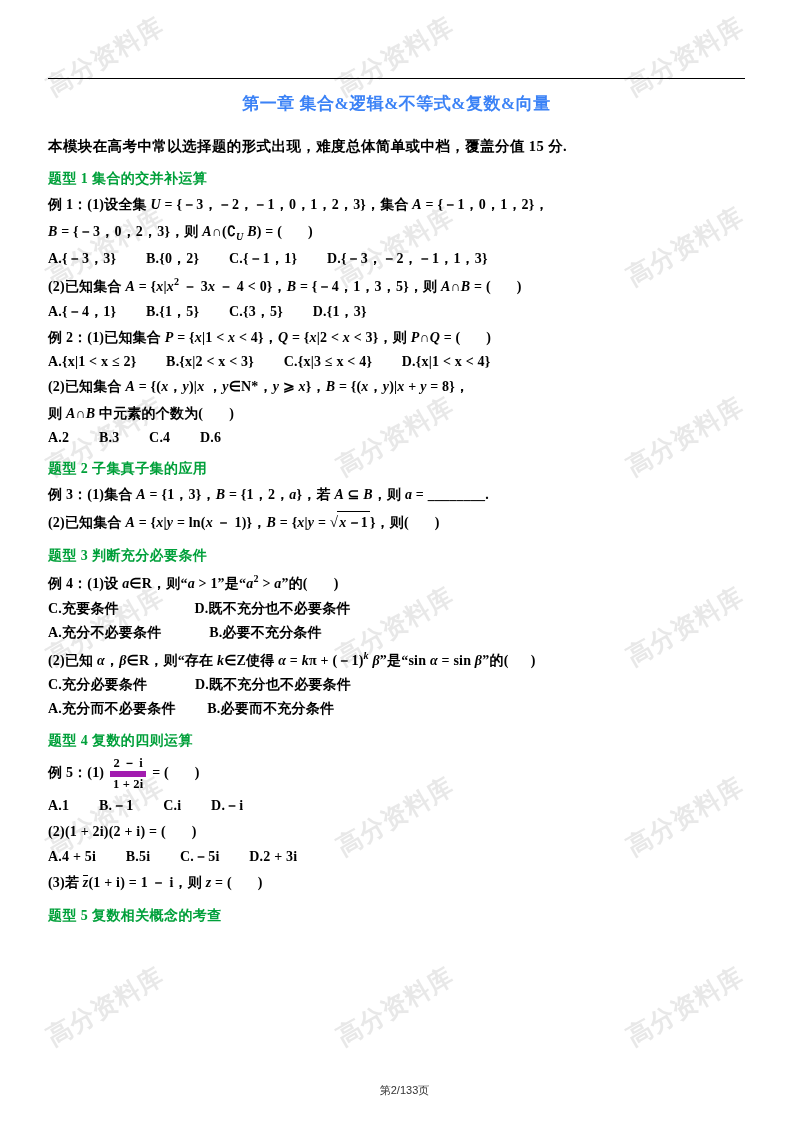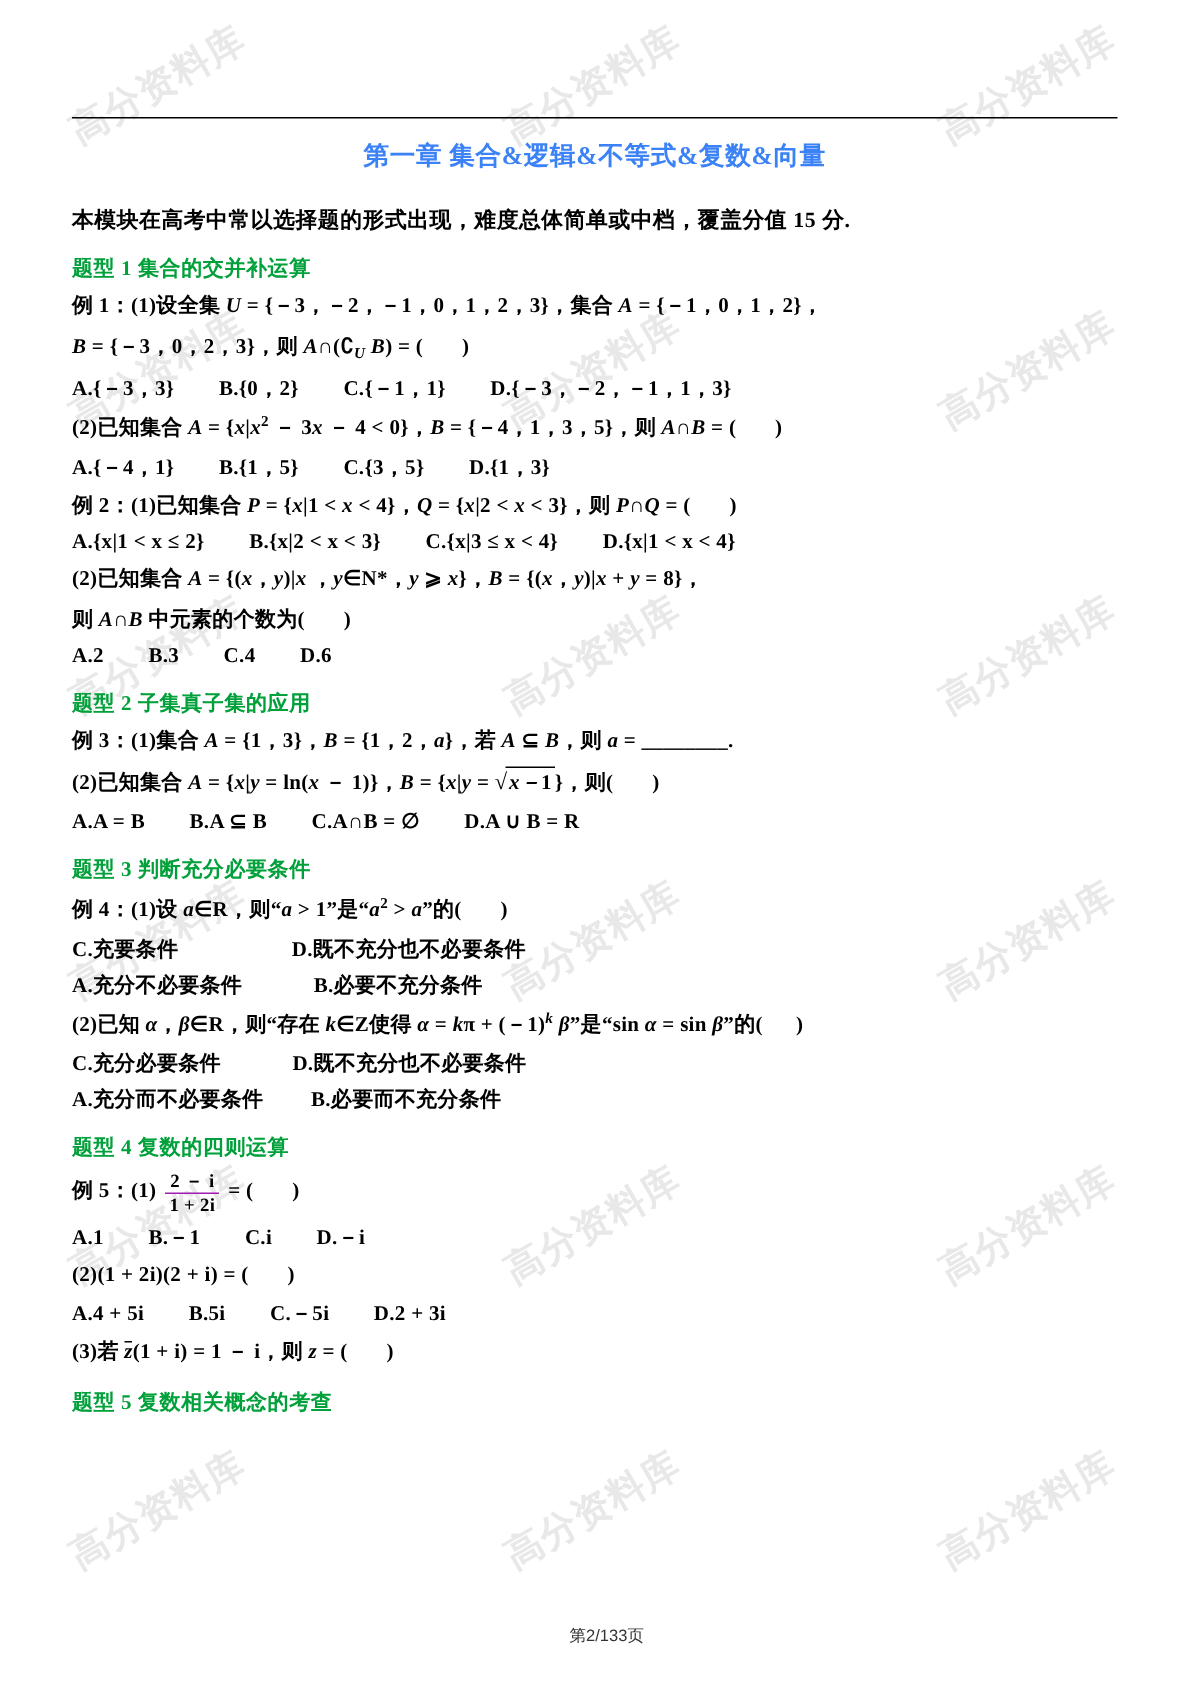--- a/index.html
+++ b/index.html
@@ -101,21 +101,21 @@
 
   .it { font-style: italic; font-family: "Liberation Serif", serif; }
   .frac {
     display: inline-block;
     vertical-align: middle;
     text-align: center;
     font-size: 12.5px;
     line-height: 1.15;
     margin: 0 2px;
   }
-  .frac .num { display: block; border-bottom: 1px solid #a21caf; padding: 0 3px; }
+  .frac .num { display: block; border-bottom: 6px solid #a21caf; padding: 0 3px; }
   .frac .den { display: block; padding: 0 3px; text-align: center; }
   .sqrt {
     display: inline-block;
     border-top: 1px solid #000;
     padding: 0 2px;
     margin-left: -1px;
   }
   .overline {
     display: inline-block;
     border-top: 1px solid #000;
@@ -220,26 +220,20 @@
     </div>
 
     <div class="section-head">题型 2  子集真子集的应用</div>
 
     <div class="line bold">
       例 3：(1)集合 <span class="it">A</span> = {1，3}，<span class="it">B</span> = {1，2，<span class="it">a</span>}，若 <span class="it">A</span> ⊆ <span class="it">B</span>，则 <span class="it">a</span> = ________.
     </div>
     <div class="line bold">
       (2)已知集合 <span class="it">A</span> = {<span class="it">x</span>|<span class="it">y</span> = ln(<span class="it">x</span> － 1)}，<span class="it">B</span> = {<span class="it">x</span>|<span class="it">y</span> = <span style="font-size:15px;">√</span><span class="sqrt"><span class="it">x－</span>1</span>}，则(&nbsp;&nbsp;&nbsp;&nbsp;&nbsp;&nbsp;&nbsp;)
     </div>
-    <div class="opts">
-      <span class="opt g1">A.A = B</span>
-      <span class="opt g2">B.A ⊆ B</span>
-      <span class="opt g3">C.A∩B = ∅</span>
-      <span class="opt">D.A ∪ B = R</span>
-    </div>
 
     <div class="section-head">题型 3  判断充分必要条件</div>
 
     <div class="line bold">
       例 4：(1)设 <span class="it">a</span>∈R，则“<span class="it">a</span> &gt; 1”是“<span class="it">a</span><sup>2</sup> &gt; <span class="it">a</span>”的(&nbsp;&nbsp;&nbsp;&nbsp;&nbsp;&nbsp;&nbsp;)
     </div>
     <div class="opts">
       <span class="opt" style="margin-right:72px;">C.充要条件</span>
       <span class="opt">D.既不充分也不必要条件</span>
     </div>

